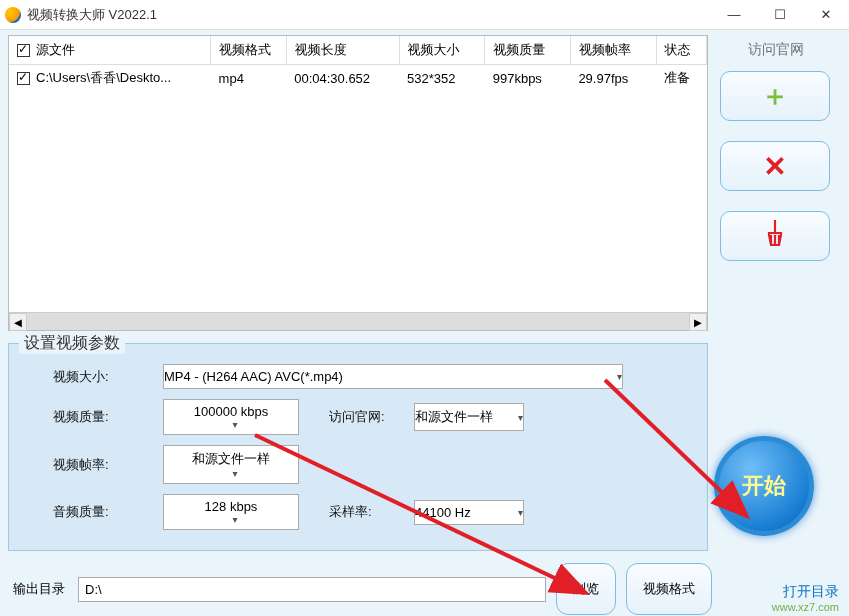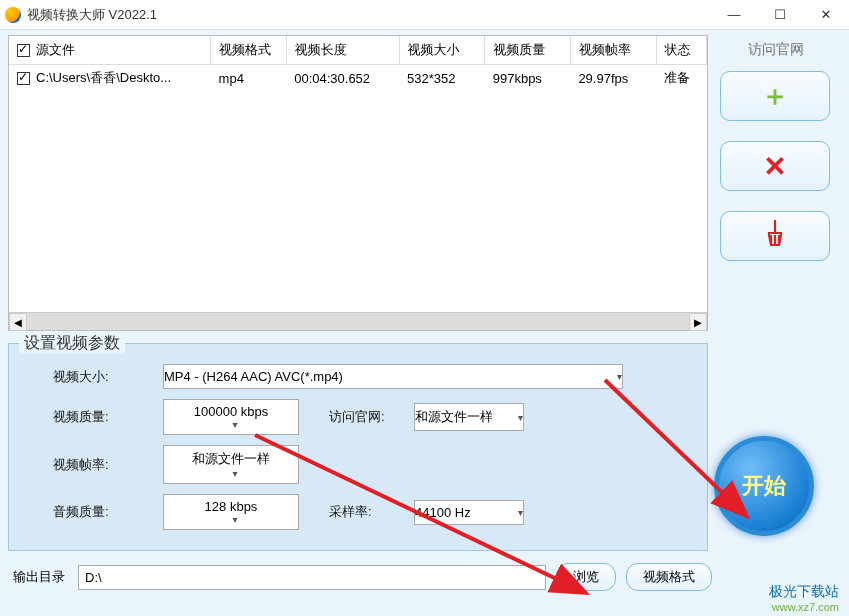--- a/index.html
+++ b/index.html
@@ -38,21 +38,21 @@
 .plabel { width: 110px; font-size: 13px; color: #111; margin-left: 30px; }
 .plabel2 { width: 85px; font-size: 13px; color: #111; margin-left: 30px; }
 .sel { background: #fff; border: 1px solid #aaa; padding: 4px 0; font-size: 13px; display: flex; align-items: center; justify-content: space-between; cursor: pointer; }
 .sel .arrow { color: #555; font-size: 10px; margin-left: 8px; }
 .w-wide { width: 460px; }
 .w-med { width: 136px; flex-direction: column; }
 .w-sm { width: 110px; }
 .outrow { margin-top: 12px; display: flex; align-items: center; }
 .outlabel { width: 65px; font-size: 13px; margin-left: 5px; }
 .outinput { flex: 1; max-width: 468px; border: 1px solid #aaa; padding: 4px 6px; font-size: 13px; background: #fff; }
-.btn { border: 1px solid #7fbde5; background: linear-gradient(#f8fcff, #e6f2fb); border-radius: 12px; padding: 4px 16px; font-size: 13px; cursor: pointer; margin-left: 10px; }
+.btn { border: 1px solid #7fbde5; background: linear-gradient(#f8fcff, #e6f2fb); border-radius: 12px; padding: 16px 16px; font-size: 13px; cursor: pointer; margin-left: 10px; }
 .startbtn { position: absolute; right: 35px; bottom: 80px; width: 100px; height: 100px; border-radius: 50%; background: radial-gradient(circle at 35% 30%, #6fbef7, #1a7fd3 70%, #0a5ca8); border: 5px solid #2a8bd6; display: flex; align-items: center; justify-content: center; color: #fffb8f; font-size: 22px; font-weight: bold; cursor: pointer; box-shadow: 0 0 8px rgba(0,100,200,.6); }
 .watermark { position: absolute; right: 10px; bottom: 3px; font-size: 11px; text-align: right; color: #71b33f; }
 .watermark .big { color: #0a72b7; font-size: 14px; }
 svg.anno { position: absolute; left: 0; top: 0; pointer-events: none; }
 </style>
 </head>
 <body>
 
 <div class="titlebar">
   <span class="logo"></span>
@@ -158,21 +158,21 @@
     <input class="outinput" value="D:\" style="">
     <button class="btn">浏览</button>
     <button class="btn">视频格式</button>
   </div>
 
   <div class="startbtn">
       <span>开始</span>
     </div>
 
   <div class="watermark">
-    <div class="big">极光下载站</div>
+    <div class="big">打开目录</div>
     <div>www.xz7.com</div>
   </div>
 
   <svg class="anno" width="849" height="586">
     <defs>
         <marker id="ah" markerWidth="12" markerHeight="12" refX="3" refY="4" orient="auto">
           <path d="M0,0 L0,8 L10,4 z" fill="#e21f26"></path>
         </marker>
       </defs>
     <line x1="605" y1="350" x2="730" y2="470" stroke="#e21f26" stroke-width="4" marker-end="url(#ah)"></line>

